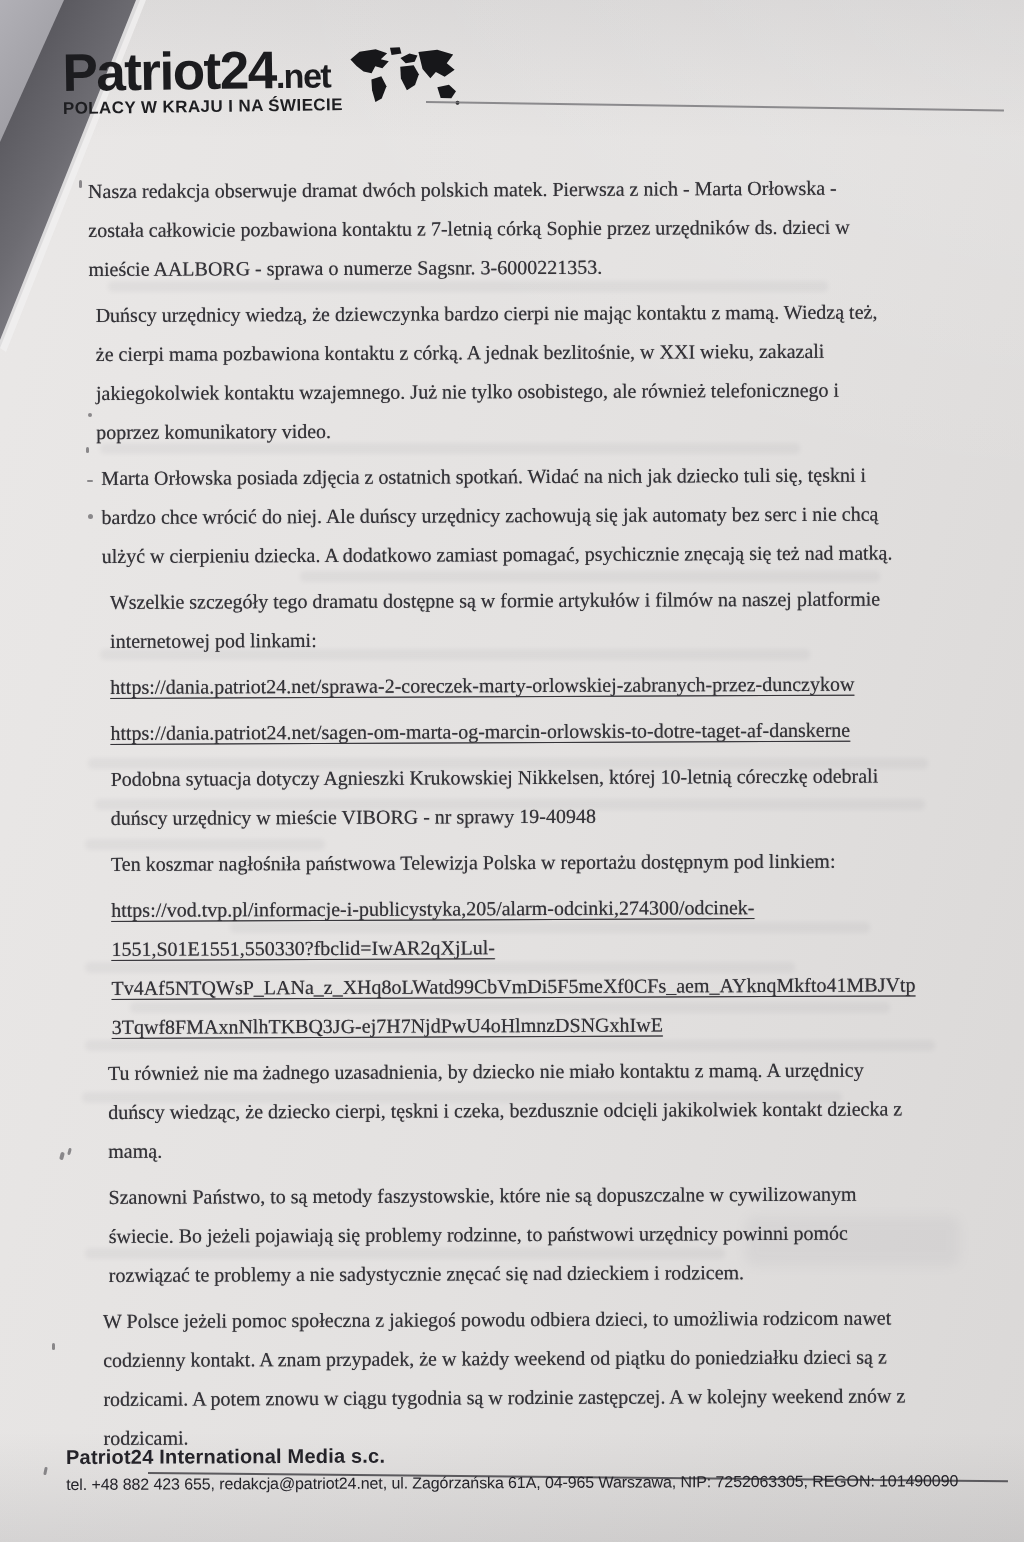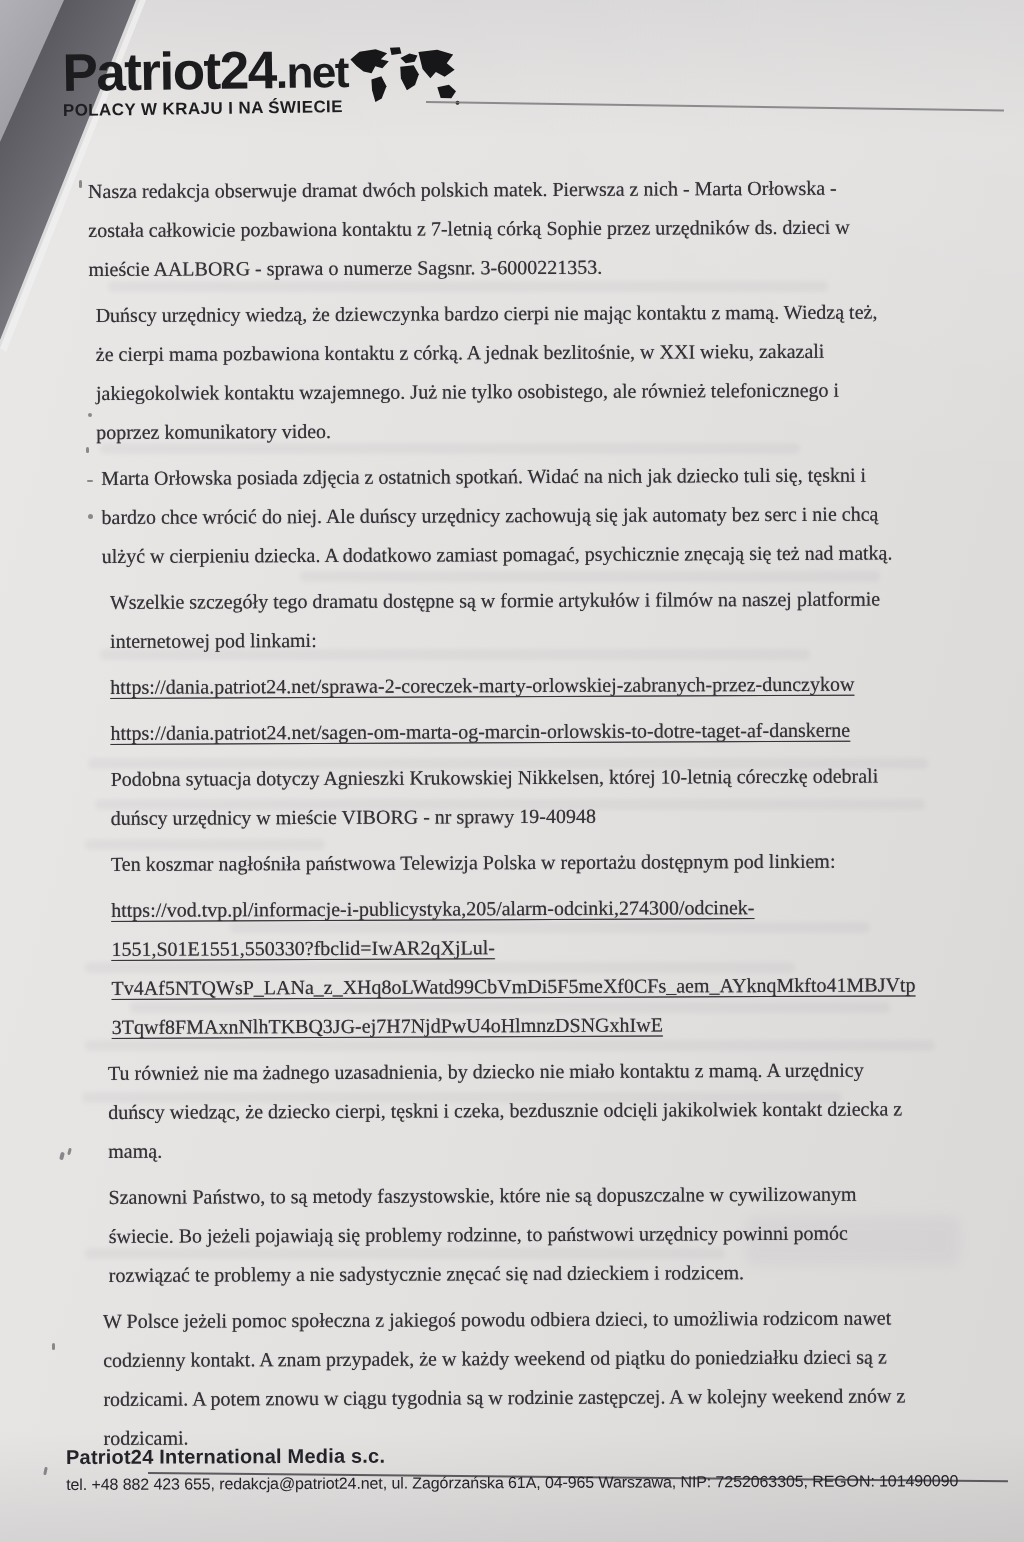--- a/index.html
+++ b/index.html
@@ -17,21 +17,21 @@
     background:linear-gradient(118deg,#4c4b51 0%, #6d6c72 32%, #95939a 58%, rgba(150,148,154,0) 74%);
     clip-path:polygon(0 0, 140px 0, 0 348px); filter:blur(.6px);}
   .corner-edge{position:absolute;left:0;top:0;width:240px;height:400px;background:#f0efee;opacity:.85;
     clip-path:polygon(136px 0, 146px 0, 6px 352px, 0 348px, 0 340px);}
   .corner-light{position:absolute;left:0;top:0;width:130px;height:170px;
     background:linear-gradient(125deg,#b1b0b6,#87868c);clip-path:polygon(0 0, 64px 0, 0 142px);}
   
   .header{position:absolute;left:62px;top:46px;width:470px;transform:rotate(-0.8deg);transform-origin:left top;}
   .wordmark{font-family:"Liberation Sans",sans-serif;font-weight:bold;color:#1c1c1f;letter-spacing:-1.5px;white-space:nowrap;}
   .brand{font-size:53px;line-height:1;}
-  .tld{font-size:44px;}
+  .tld{font-size:34px;}
   .tagline{font-family:"Liberation Sans",sans-serif;font-weight:bold;font-size:17px;letter-spacing:.4px;color:#1e1e21;margin-top:0;white-space:nowrap;}
   .map{position:absolute;left:282px;top:0px;width:116px;height:86px;transform:rotate(2deg);}
   .rule{position:absolute;left:426px;top:101px;width:578px;height:1.8px;background:#7b7a7e;
     transform:rotate(0.85deg);transform-origin:left center;opacity:.85;}
   
   .content{position:absolute;left:88px;top:172px;width:880px;font-size:20px;
     transform:rotate(-0.25deg);transform-origin:left top;
     text-shadow:0 0 .7px rgba(52,51,56,.72);}
   .para{margin:0 0 7px 0;}
   .line{line-height:39px;white-space:nowrap;}

